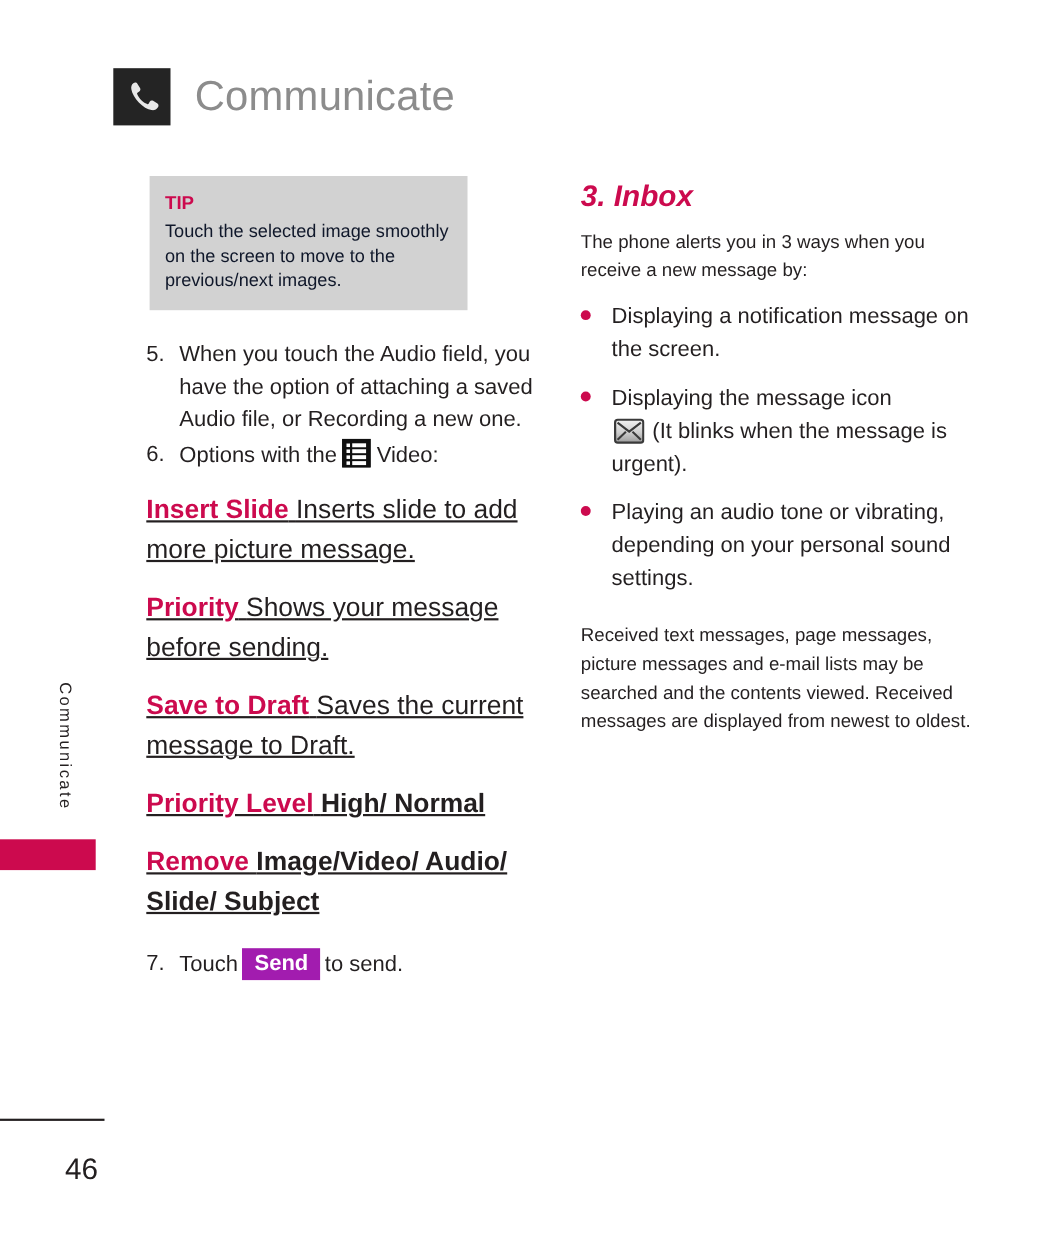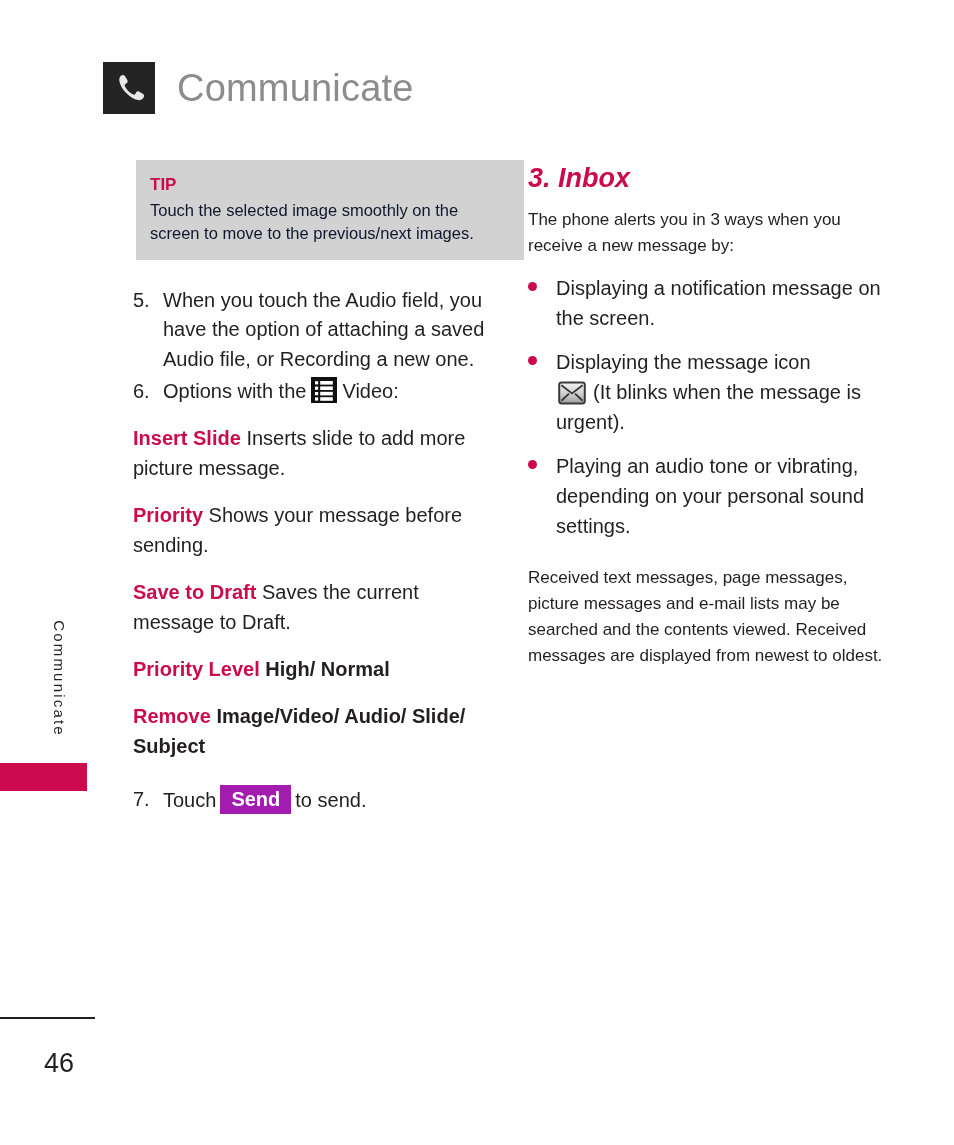--- a/index.html
+++ b/index.html
@@ -74,21 +74,21 @@
   .col-right {
     position: absolute;
     left: 528px;
     top: 160px;
     width: 355px;
   }
 
   
   .tip-box {
     background: #d2d2d2;
-    width: 388px;
+    width: 289px;
     margin-left: 3px;
     padding: 14px 16px 16px 14px;
     box-sizing: border-box;
     margin-bottom: 26px;
   }
   .tip-title {
     color: #cc0a4e;
     font-weight: bold;
     font-size: 17px;
     line-height: 1.25;
@@ -108,23 +108,24 @@
     margin-bottom: 2px;
   }
   .step-num {
     flex: 0 0 auto;
     width: 30px;
   }
   .step-body { flex: 1 1 auto; }
 
   
   .opt {
-    font-size: 20px;
+    font-size: 24px;
     line-height: 1.5;
     margin-top: 17px;
+    text-decoration: underline;
   }
   .opt-term {
     color: #cc0a4e;
     font-weight: bold;
   }
   .opt-desc-bold { font-weight: bold; }
 
   
   .menu-icon {
     display: inline-block;
@@ -193,21 +194,21 @@
   .footer-rule {
     position: absolute;
     left: 0;
     top: 1017px;
     width: 95px;
     height: 2px;
     background: #231f20;
   }
   .page-number {
     position: absolute;
-    left: 44px;
+    left: 59px;
     top: 1048px;
     font-size: 27px;
     color: #231f20;
   }
 </style>
 </head>
 <body>
 
 <div class="page-header">
   <div class="header-icon">

